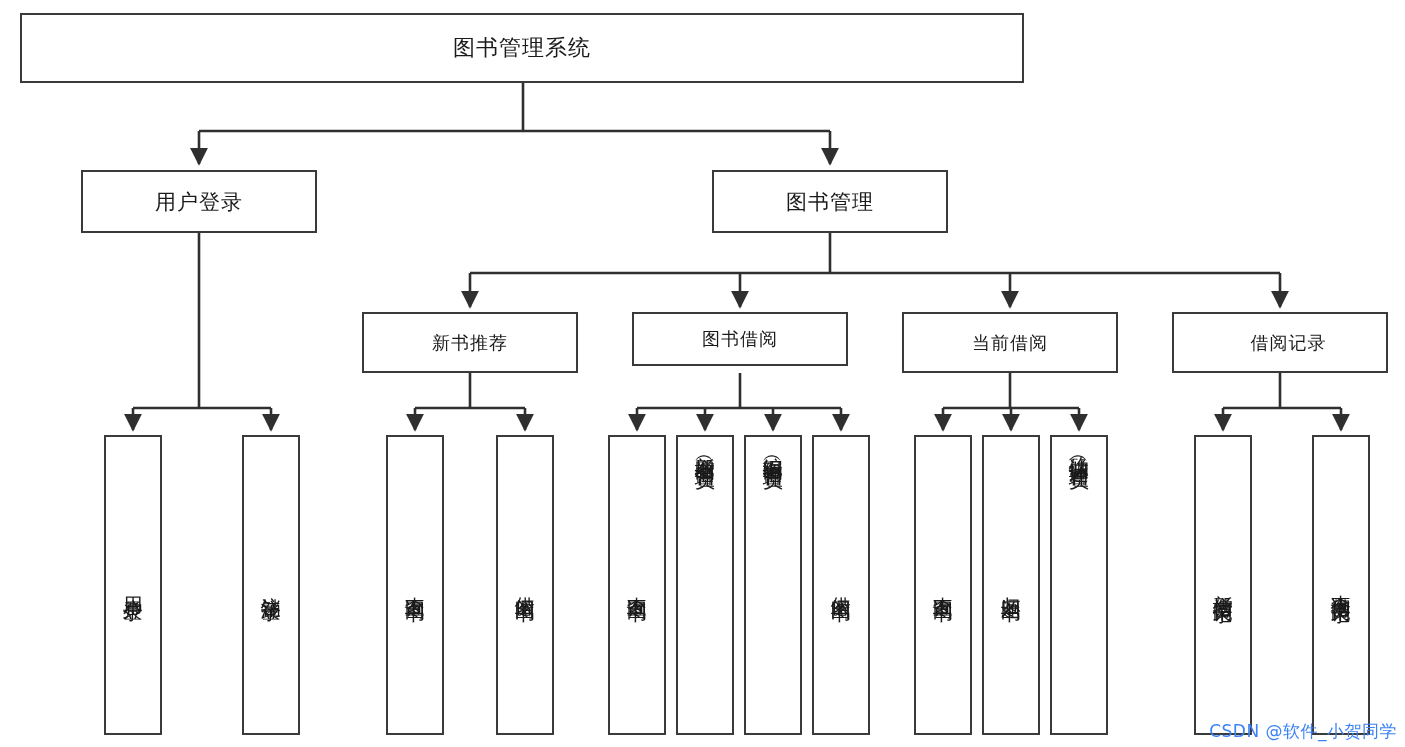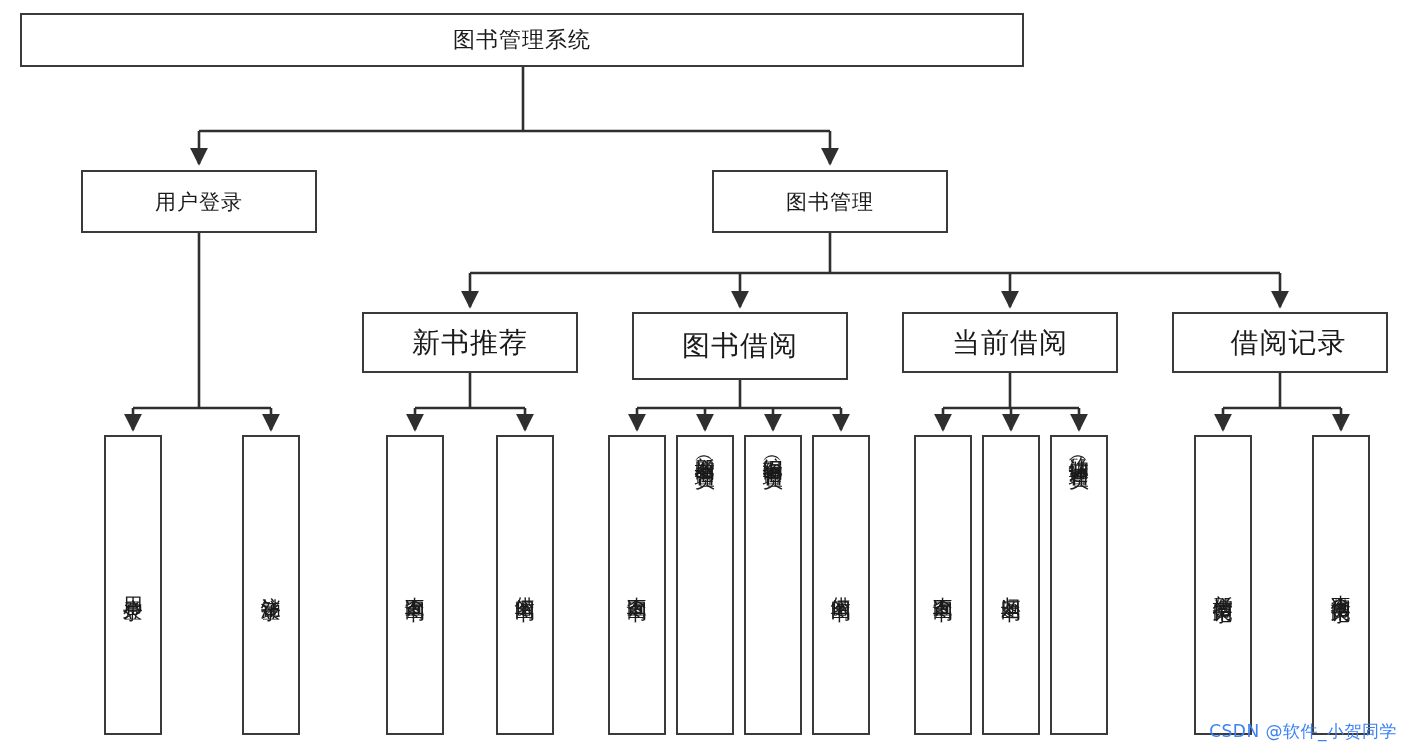--- a/index.html
+++ b/index.html
@@ -36,21 +36,21 @@
     justify-content: center;
     color: #1a1a1a;
   }
   .node.root {
     font-size: 22px;
   }
   .node.level1 {
     font-size: 21px;
   }
   .node.level2 {
-    font-size: 28px;
+    font-size: 18px;
   }
   .node.leaf {
     font-size: 20px;
     align-items: flex-start;
     justify-content: center;
     padding-top: 4px;
   }
   .node.leaf.centered {
     align-items: center;
     padding-top: 0;
@@ -125,35 +125,35 @@
       <path d="M 1011,408 L 1011,430" marker-end="url(#arrow)"></path>
       <path d="M 1079,408 L 1079,430" marker-end="url(#arrow)"></path>
 
       <path d="M 1280,373 L 1280,408"></path>
       <path d="M 1223,408 L 1341,408"></path>
       <path d="M 1223,408 L 1223,430" marker-end="url(#arrow)"></path>
       <path d="M 1341,408 L 1341,430" marker-end="url(#arrow)"></path>
     </g>
   </svg>
 
-  <div class="node root" style="left:20px; top:13px; width:1004px; height:54px;">
+  <div class="node root" style="left:20px; top:13px; width:1004px; height:70px;">
     <span class="hlabel">图书管理系统</span>
   </div>
 
   <div class="node level1" style="left:81px; top:170px; width:236px; height:63px;">
     <span class="hlabel">用户登录</span>
   </div>
   <div class="node level1" style="left:712px; top:170px; width:236px; height:63px;">
     <span class="hlabel">图书管理</span>
   </div>
 
   <div class="node level2" style="left:362px; top:312px; width:216px; height:61px;">
     <span class="hlabel">新书推荐</span>
   </div>
-  <div class="node level2" style="left:632px; top:312px; width:216px; height:68px;">
+  <div class="node level2" style="left:632px; top:312px; width:216px; height:54px;">
     <span class="hlabel">图书借阅</span>
   </div>
   <div class="node level2" style="left:902px; top:312px; width:216px; height:61px;">
     <span class="hlabel">当前借阅</span>
   </div>
   <div class="node level2" style="left:1172px; top:312px; width:216px; height:61px;padding-left:17px;">
     <span class="hlabel">借阅记录</span>
   </div>
 
   <div class="node leaf centered" style="left:104px; top:435px; width:58px; height:300px;">

